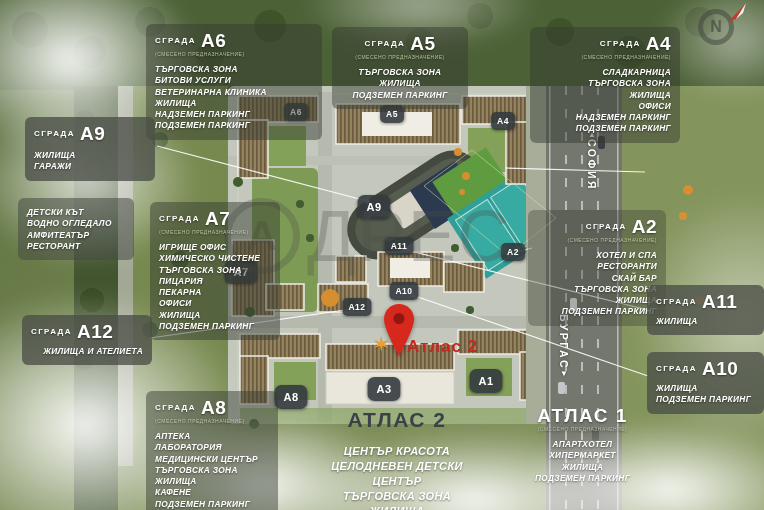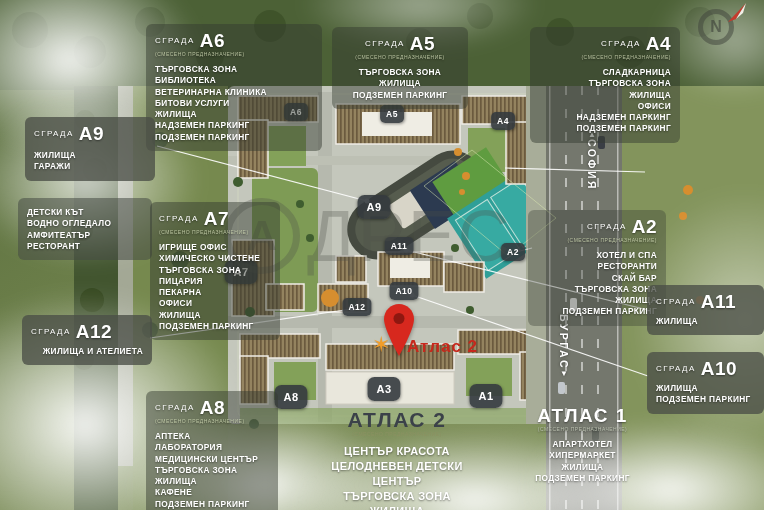--- a/index.html
+++ b/index.html
@@ -17,24 +17,24 @@
          filter:blur(10px);pointer-events:none;}
 
   
   .callout{position:absolute;z-index:20;color:#fff;border-radius:6px;
            padding:7px 9px 8px 9px;background:rgba(52,58,49,.48);
            text-shadow:0 1px 2px rgba(0,0,0,.45);}
   .callout.dark{background:rgba(74,78,70,.78);}
   .callout.bare{background:transparent;}
   .callout.faint{background:rgba(52,58,49,.35);}
   .c-title{display:flex;align-items:center;gap:5px;}
-  .c-prefix{font-size:8px;font-weight:400;letter-spacing:1.4px;}
+  .c-prefix{font-size:8px;font-weight:700;letter-spacing:1.4px;}
   .c-code{font-size:19px;font-weight:800;letter-spacing:.5px;line-height:1;}
   .c-sub{font-size:5px;letter-spacing:.5px;color:rgba(205,214,178,.85);margin-top:1px;}
-  .c-items{margin-top:7px;font-size:8.3px;font-weight:700;letter-spacing:.35px;line-height:1.36;}
+  .c-items{margin-top:7px;font-size:8.3px;font-weight:700;letter-spacing:.35px;line-height:1.36;font-style:italic;}
   .align-right{text-align:right;}
   .align-right .c-title{justify-content:flex-end;}
   .align-center{text-align:center;}
   .align-center .c-title{justify-content:center;}
   .big-title{font-size:21px;font-weight:800;letter-spacing:1.5px;line-height:1;}
   .atlas2 .big-title{color:#3b4149;text-shadow:none;}
   .atlas2 .c-sub{color:#8b9162;text-shadow:none;}
   .atlas1 .big-title{color:#fff;}
   .atlas1 .c-sub{color:#b9bfae;}
 
@@ -252,21 +252,21 @@
   <div class="pill" style="left:392px;top:114px;">А5</div>
   <div class="pill" style="left:503px;top:121px;">А4</div>
   <div class="pill big" style="left:374px;top:207px;">А9</div>
   <div class="pill" style="left:399px;top:246px;">А11</div>
   <div class="pill" style="left:513px;top:252px;">А2</div>
   <div class="pill big" style="left:241px;top:272px;">А7</div>
   <div class="pill" style="left:357px;top:307px;">А12</div>
   <div class="pill" style="left:404px;top:291px;">А10</div>
   <div class="pill big" style="left:291px;top:397px;">А8</div>
   <div class="pill big" style="left:384px;top:389px;">А3</div>
-  <div class="pill big" style="left:486px;top:396px;">А1</div>
+  <div class="pill big" style="left:486px;top:381px;">А1</div>
 
   <svg id="pin" width="30" height="52" viewBox="0 0 30 52">
     <path d="M15,0 C6.7,0 0,6.7 0,15 c0,11 15,37 15,37 s15,-26 15,-37 C30,6.7 23.3,0 15,0 z" fill="#d7281e"></path>
     <circle cx="15" cy="14.5" r="5.5" fill="#8f1710"></circle>
   </svg>
   <div id="pin-logo">✶</div>
   <div id="pin-label">Атлас 2</div>
 
   <div id="wm">
     <span id="wm-ring">А</span>
@@ -291,23 +291,22 @@
   </svg>
 
   <div class="callout" style="left:146px;top:24px;width:176px;">
     <div class="c-title">
       <span class="c-prefix">СГРАДА</span>
       <span class="c-code">А6</span>
     </div>
     <div class="c-sub">(СМЕСЕНО ПРЕДНАЗНАЧЕНИЕ)</div>
     <div class="c-items">
         <div>ТЪРГОВСКА ЗОНА</div>
-        <div>БИБЛИОТЕКА</div>
+        <div>БИТОВИ УСЛУГИ</div>
         <div>ВЕТЕРИНАРНА КЛИНИКА</div>
-        <div>БИТОВИ УСЛУГИ</div>
         <div>ЖИЛИЩА</div>
         <div>НАДЗЕМЕН ПАРКИНГ</div>
         <div>ПОДЗЕМЕН ПАРКИНГ</div>
       </div>
   </div>
 
   <div class="callout align-center" style="left:332px;top:27px;width:136px;">
     <div class="c-title">
       <span class="c-prefix">СГРАДА</span>
       <span class="c-code">А5</span>
@@ -340,21 +339,21 @@
     <div class="c-title">
       <span class="c-prefix">СГРАДА</span>
       <span class="c-code">А9</span>
     </div>
     <div class="c-items">
         <div>ЖИЛИЩА</div>
         <div>ГАРАЖИ</div>
       </div>
   </div>
 
-  <div class="callout" style="left:18px;top:198px;width:134px;background:rgba(70,75,68,.55);">
+  <div class="callout" style="left:18px;top:198px;width:116px;background:rgba(70,75,68,.55);">
     <div class="c-items" style="margin-top:2px;">
         <div>ДЕТСКИ КЪТ</div>
         <div>ВОДНО ОГЛЕДАЛО</div>
         <div>АМФИТЕАТЪР</div>
         <div>РЕСТОРАНТ</div>
       </div>
   </div>
 
   <div class="callout" style="left:150px;top:202px;width:130px;">
     <div class="c-title">

